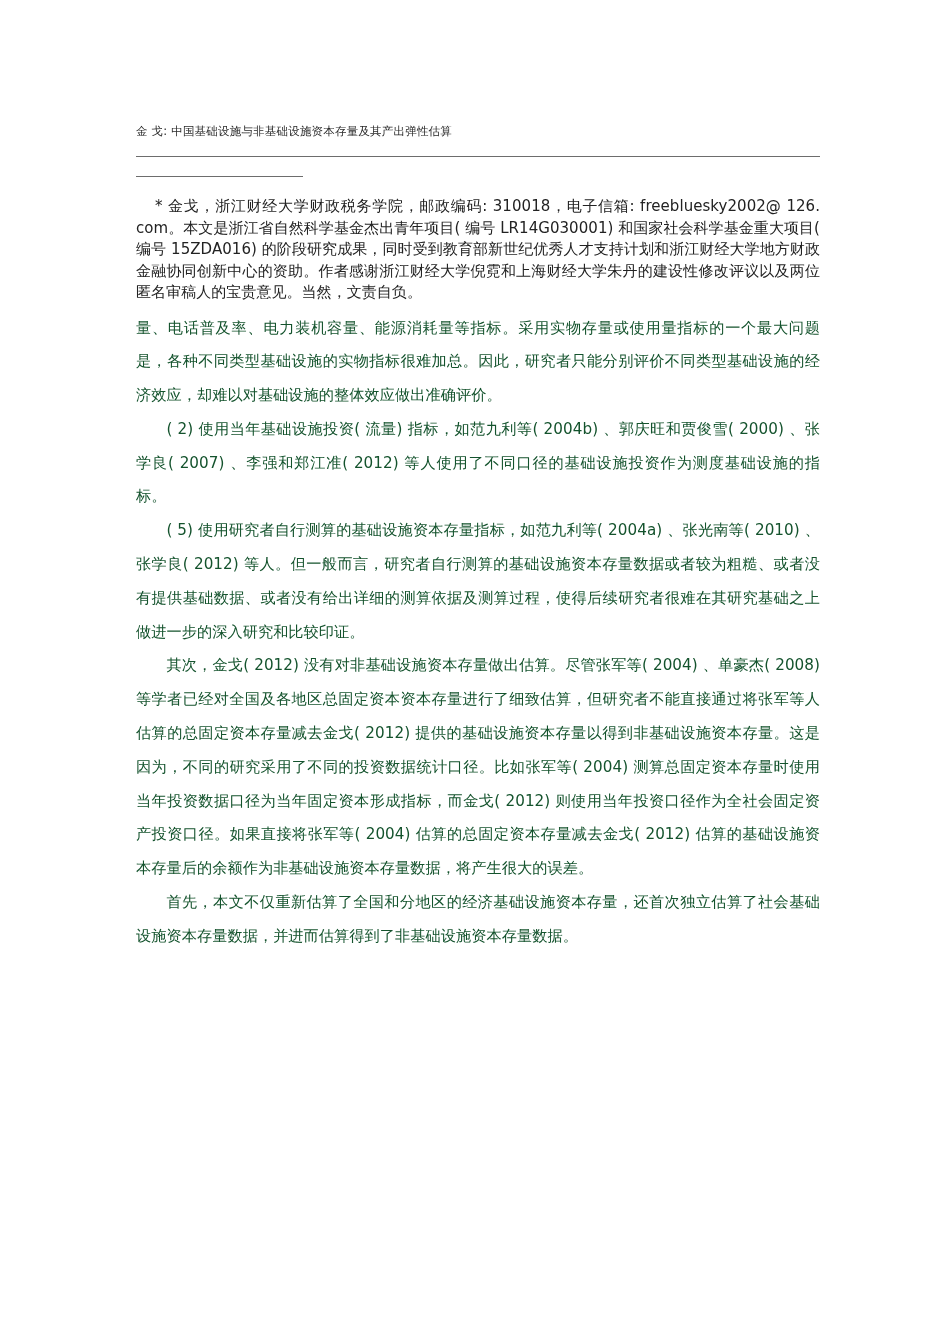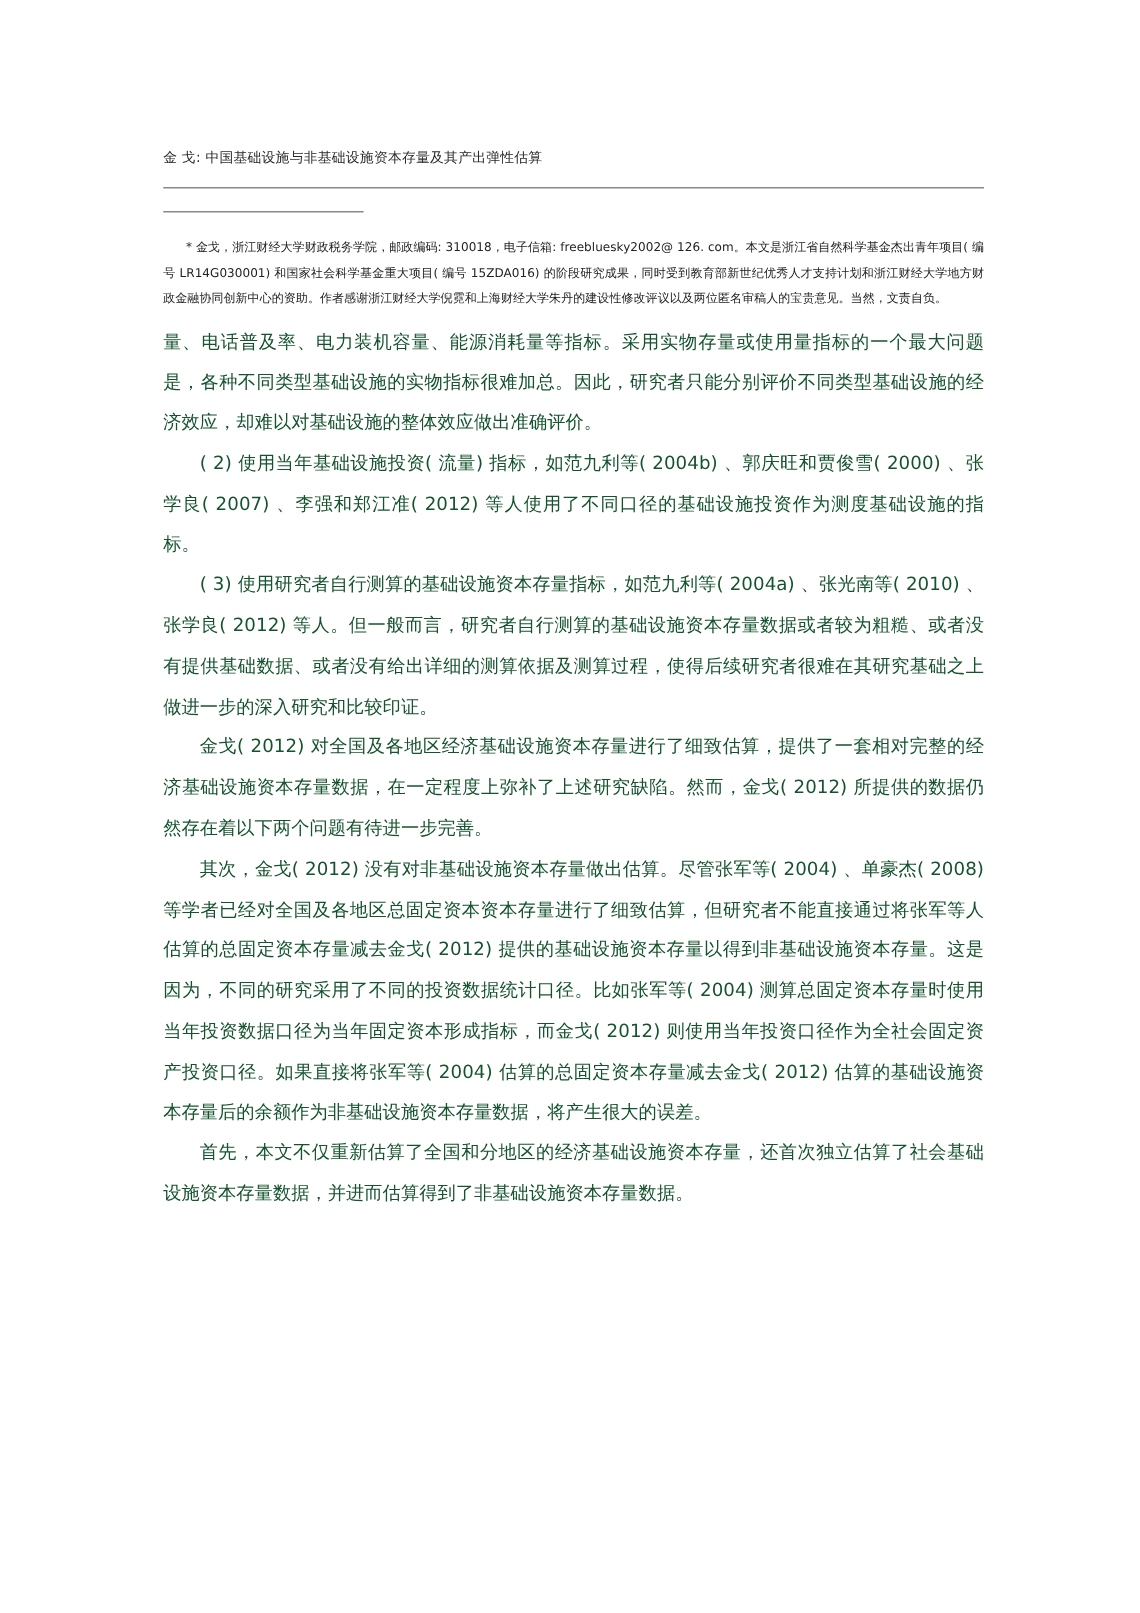--- a/index.html
+++ b/index.html
@@ -46,21 +46,21 @@
   .rule-note {
     margin-top: 19px;
     height: 0;
     border-top: 1px solid #6d6d6d;
     width: 167px;
   }
 
   
   .footnote {
     margin-top: 19px;
-    font-size: 10px;
+    font-size: 15px;
     line-height: 21.5px;
     color: #222222;
     text-align: justify;
     text-justify: inter-ideograph;
     letter-spacing: 0.05px;
   }
   .footnote .fn-indent { display: inline-block; width: 19px; }
 
   
   .body {
@@ -89,20 +89,19 @@
 
     <div class="rule-full"></div>
 
     <div class="rule-note"></div>
 
     <div class="footnote"><span class="fn-indent"></span><span>* 金戈，浙江财经大学财政税务学院，邮政编码: 310018，电子信箱: freebluesky2002@ 126. com。本文是浙江省自然科学基金杰出青年项目( 编号 LR14G030001) 和国家社会科学基金重大项目( 编号 15ZDA016) 的阶段研究成果，同时受到教育部新世纪优秀人才支持计划和浙江财经大学地方财政金融协同创新中心的资助。作者感谢浙江财经大学倪霓和上海财经大学朱丹的建设性修改评议以及两位匿名审稿人的宝贵意见。当然，文责自负。</span></div>
 
     <div class="body">
       <p class="para noindent">量、电话普及率、电力装机容量、能源消耗量等指标。采用实物存量或使用量指标的一个最大问题是，各种不同类型基础设施的实物指标很难加总。因此，研究者只能分别评价不同类型基础设施的经济效应，却难以对基础设施的整体效应做出准确评价。</p>
       <p class="para indent">( 2) 使用当年基础设施投资( 流量) 指标，如范九利等( 2004b) 、郭庆旺和贾俊雪( 2000) 、张学良( 2007) 、李强和郑江准( 2012) 等人使用了不同口径的基础设施投资作为测度基础设施的指标。</p>
-      <p class="para indent">( 3) 使用研究者自行测算的基础设施资本存量指标，如范九利等( 2004a) 、张光南等( 2010) 、张学良( 2012) 等人。但一般而言，研究者自行测算的基础设施资本存量数据或者较为粗糙、或者没有提供基础数据、或者没有给出详细的测算依据及测算过程，使得后续研究者很难在其研究基础之上做进一步的深入研究和比较印证。</p>
-      <p class="para indent">金戈( 2012) 对全国及各地区经济基础设施资本存量进行了细致估算，提供了一套相对完整的经济基础设施资本存量数据，在一定程度上弥补了上述研究缺陷。然而，金戈( 2012) 所提供的数据仍然存在着以下两个问题有待进一步完善。</p>
+      <p class="para indent">( 5) 使用研究者自行测算的基础设施资本存量指标，如范九利等( 2004a) 、张光南等( 2010) 、张学良( 2012) 等人。但一般而言，研究者自行测算的基础设施资本存量数据或者较为粗糙、或者没有提供基础数据、或者没有给出详细的测算依据及测算过程，使得后续研究者很难在其研究基础之上做进一步的深入研究和比较印证。</p>
       <p class="para indent">其次，金戈( 2012) 没有对非基础设施资本存量做出估算。尽管张军等( 2004) 、单豪杰( 2008) 等学者已经对全国及各地区总固定资本资本存量进行了细致估算，但研究者不能直接通过将张军等人估算的总固定资本存量减去金戈( 2012) 提供的基础设施资本存量以得到非基础设施资本存量。这是因为，不同的研究采用了不同的投资数据统计口径。比如张军等( 2004) 测算总固定资本存量时使用当年投资数据口径为当年固定资本形成指标，而金戈( 2012) 则使用当年投资口径作为全社会固定资产投资口径。如果直接将张军等( 2004) 估算的总固定资本存量减去金戈( 2012) 估算的基础设施资本存量后的余额作为非基础设施资本存量数据，将产生很大的误差。</p>
       <p class="para indent">首先，本文不仅重新估算了全国和分地区的经济基础设施资本存量，还首次独立估算了社会基础设施资本存量数据，并进而估算得到了非基础设施资本存量数据。</p>
     </div>
 
   </div>
 </div>
 
 </body></html>

